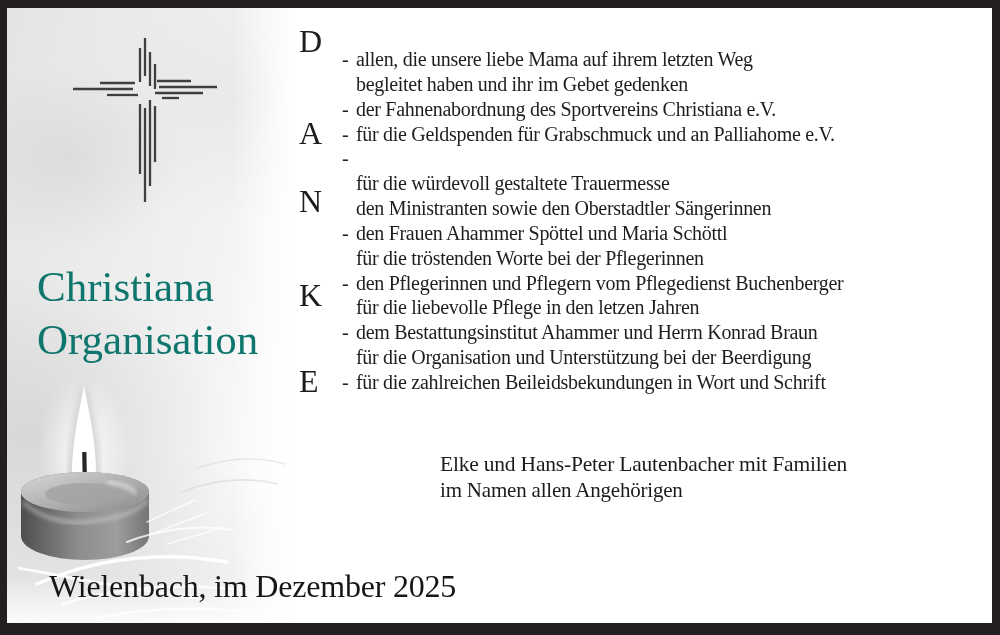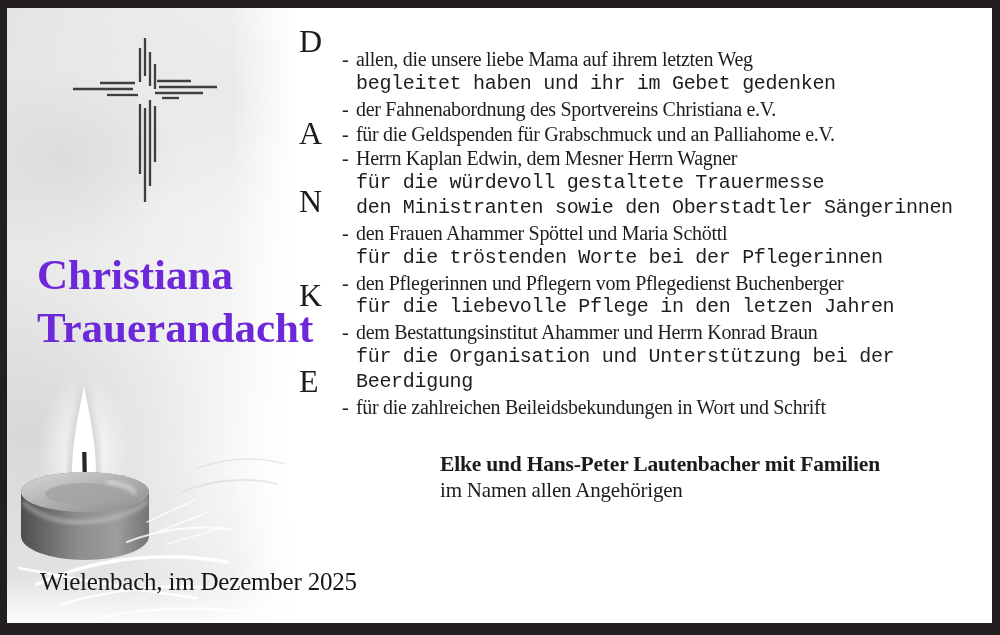--- a/index.html
+++ b/index.html
@@ -32,52 +32,52 @@
   }
   .photo-panel::before{
     content:"";position:absolute;left:0;bottom:0;width:100%;height:46px;
     background:linear-gradient(to bottom, rgba(255,255,255,0), rgba(255,255,255,.85));
     z-index:3;
   }
   .cross-wrap{position:absolute;left:58px;top:18px;z-index:2;}
   .candle-wrap{position:absolute;left:0;top:364px;z-index:2;}
   
   .name-block{
-    position:absolute;left:30px;top:240px;z-index:4;
-    font-size:43px;line-height:53px;color:#6d28d9;letter-spacing:0px;font-weight:bold;
+    position:absolute;left:30px;top:252px;z-index:4;
+    font-size:43px;line-height:53px;color:#0f766e;letter-spacing:0px;
   }
   
   .dateline{
-    position:absolute;left:33px;top:560px;z-index:4;
-    font-size:25px;color:#171614;letter-spacing:-.2px;
+    position:absolute;left:42px;top:560px;z-index:4;
+    font-size:32px;color:#171614;letter-spacing:-.2px;
   }
   
   .danke-column{position:absolute;left:292px;top:0;width:40px;height:100%;}
   .danke-letter{
     position:absolute;left:0;font-size:32px;line-height:32px;color:#1d1c1a;
   }
   .danke-letter:nth-child(1){top:17px;}
   .danke-letter:nth-child(2){top:109px;}
   .danke-letter:nth-child(3){top:177px;}
   .danke-letter:nth-child(4){top:271px;}
   .danke-letter:nth-child(5){top:357px;}
   
   .thanks-list{
     position:absolute;left:335px;top:39px;width:645px;
     font-size:20px;line-height:24.85px;color:#1f1e1c;letter-spacing:-.3px;
   }
   .thanks-line{display:flex;}
   .thanks-line .dash{width:14px;flex:0 0 14px;}
-  .thanks-line.cont{padding-left:14px;font-family:Liberation Mono, monospace;}
+  .thanks-line.cont{padding-left:14px;}
   
   .signature{
     position:absolute;left:433px;top:444px;
     font-size:21px;line-height:25.5px;color:#1c1b19;letter-spacing:-.2px;
   }
-  .signature .sig-bold{font-weight:bold;font-size:21.5px;}
+  .signature .sig-bold{font-weight:normal;font-size:21.5px;}
 </style>
 </head>
 <body>
 
 <div class="frame">
   <div class="sheet">
 
     <div class="photo-panel">
 
       <div class="cross-wrap">
@@ -161,21 +161,21 @@
           <g stroke="#dddddd" fill="none" stroke-linecap="round" opacity="0.7">
             <path d="M175 120 C 205 108, 240 104, 270 112" stroke-width="1.8"></path>
             <path d="M190 96 C 220 86, 250 84, 278 92" stroke-width="1.4"></path>
           </g>
         </svg>
       </div>
     </div>
 
     <div class="name-block">
       <div>Christiana</div>
-      <div>Trauerandacht</div>
+      <div>Organisation</div>
     </div>
 
     <div class="danke-column">
         <span class="danke-letter">D</span>
         <span class="danke-letter">A</span>
         <span class="danke-letter">N</span>
         <span class="danke-letter">K</span>
         <span class="danke-letter">E</span>
       </div>
 
@@ -190,21 +190,20 @@
         <div class="thanks-line">
           <span class="dash">-</span>
           <span class="txt">der Fahnenabordnung des Sportvereins Christiana e.V.</span>
         </div>
         <div class="thanks-line">
           <span class="dash">-</span>
           <span class="txt">für die Geldspenden für Grabschmuck und an Palliahome e.V.</span>
         </div>
         <div class="thanks-line">
           <span class="dash">-</span>
-          <span class="txt">Herrn Kaplan Edwin, dem Mesner Herrn Wagner</span>
         </div>
         <div class="thanks-line cont">
           <span class="txt">für die würdevoll gestaltete Trauermesse</span>
         </div>
         <div class="thanks-line cont">
           <span class="txt">den Ministranten sowie den Oberstadtler Sängerinnen</span>
         </div>
         <div class="thanks-line">
           <span class="dash">-</span>
           <span class="txt">den Frauen Ahammer Spöttel und Maria Schöttl</span>

